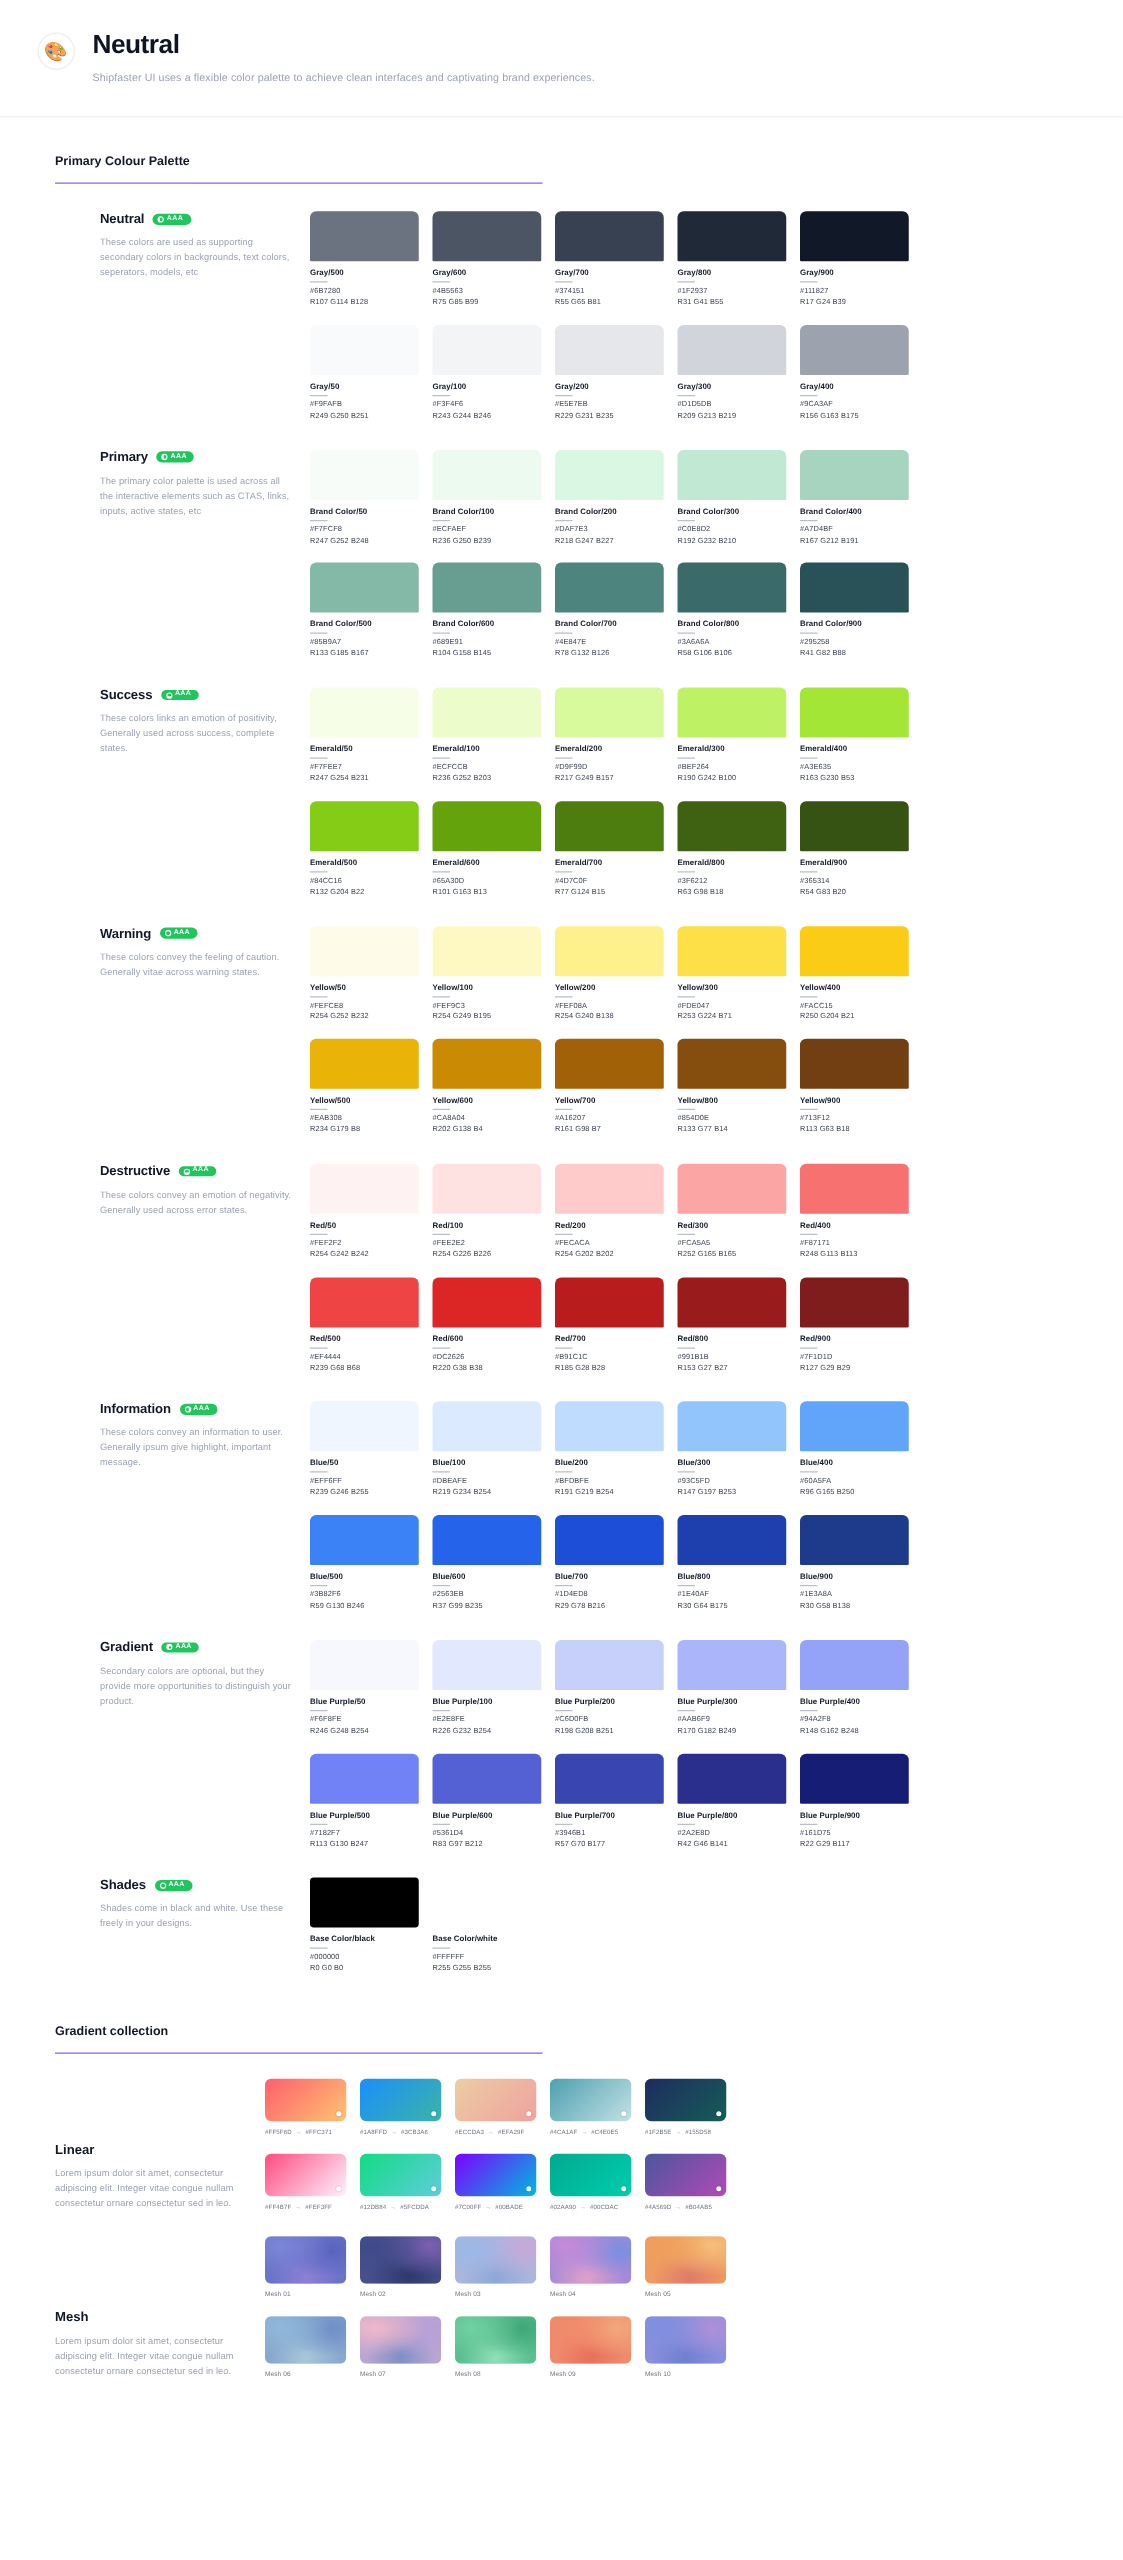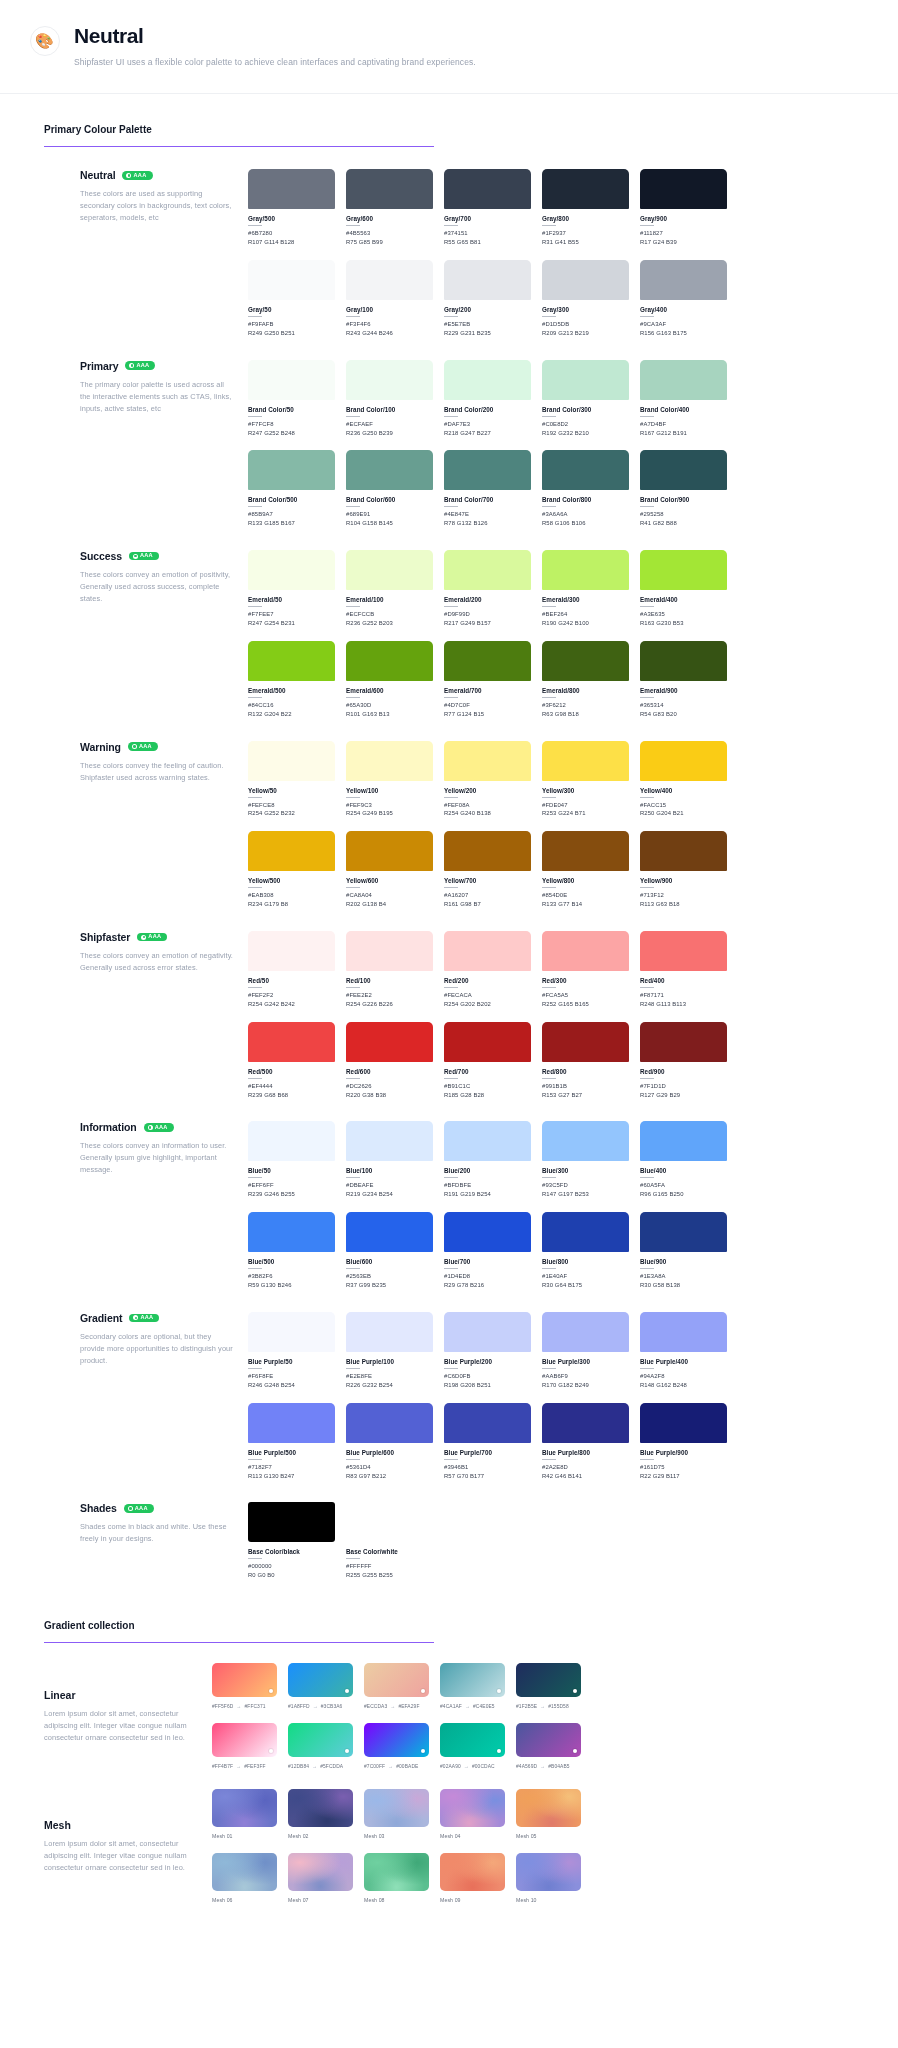--- a/index.html
+++ b/index.html
@@ -135,21 +135,21 @@
   }
   .swatch-hex, .swatch-rgb {
     font-size: 5.9px;
     color: #3a4150;
     line-height: 1.5;
     letter-spacing: 0.1px;
     white-space: nowrap;
   }
 
   
-  .grad-group { display: flex; padding: 20px 0 0 44px; align-items: center; }
+  .grad-group { display: flex; padding: 20px 0 0 44px; align-items: flex-end; }
   .grad-info { width: 168px; flex: 0 0 168px; padding-right: 14px; }
   .grad-title { font-size: 10.5px; font-weight: bold; color: #111827; }
   .grad-desc {
     font-size: 7.4px; line-height: 1.62; color: #9aa2b1;
     margin-top: 7px; letter-spacing: 0.08px;
   }
   .grad-rows { flex: 1; }
   .grad-row { display: flex; gap: 11px; }
   .grad-row + .grad-row { margin-top: 14px; }
   .grad-item { width: 65px; flex: 0 0 65px; }
@@ -386,21 +386,21 @@
       </div>
       <div class="group">
         <div class="group-info">
           <div class="group-title-line">
             <span class="group-title">Success</span>
             <span class="badge">
               <span class="dot"></span>
               <span>AAA</span>
             </span>
           </div>
-          <div class="group-desc">These colors convey an emotion of positivity, Generally used across success, complete states.</div>
+          <div class="group-desc">These colors links an emotion of positivity, Generally used across success, complete states.</div>
         </div>
         <div class="swatch-area">
           <div class="swatch-row">
             <div class="swatch">
               <div class="swatch-chip" style="background: rgb(247, 254, 231);"></div>
               <div class="swatch-name">Emerald/50</div>
               <div class="swatch-rule"></div>
               <div class="swatch-hex">#F7FEE7</div>
               <div class="swatch-rgb">R247 G254 B231</div>
             </div>
@@ -474,21 +474,21 @@
       </div>
       <div class="group">
         <div class="group-info">
           <div class="group-title-line">
             <span class="group-title">Warning</span>
             <span class="badge">
               <span class="dot"></span>
               <span>AAA</span>
             </span>
           </div>
-          <div class="group-desc">These colors convey the feeling of caution. Shipfaster used across warning states.</div>
+          <div class="group-desc">These colors convey the feeling of caution. Generally vitae across warning states.</div>
         </div>
         <div class="swatch-area">
           <div class="swatch-row">
             <div class="swatch">
               <div class="swatch-chip" style="background: rgb(254, 252, 232);"></div>
               <div class="swatch-name">Yellow/50</div>
               <div class="swatch-rule"></div>
               <div class="swatch-hex">#FEFCE8</div>
               <div class="swatch-rgb">R254 G252 B232</div>
             </div>
@@ -556,21 +556,21 @@
               <div class="swatch-rule"></div>
               <div class="swatch-hex">#713F12</div>
               <div class="swatch-rgb">R113 G63 B18</div>
             </div>
           </div>
         </div>
       </div>
       <div class="group">
         <div class="group-info">
           <div class="group-title-line">
-            <span class="group-title">Shipfaster</span>
+            <span class="group-title">Destructive</span>
             <span class="badge">
               <span class="dot"></span>
               <span>AAA</span>
             </span>
           </div>
           <div class="group-desc">These colors convey an emotion of negativity. Generally used across error states.</div>
         </div>
         <div class="swatch-area">
           <div class="swatch-row">
             <div class="swatch">

